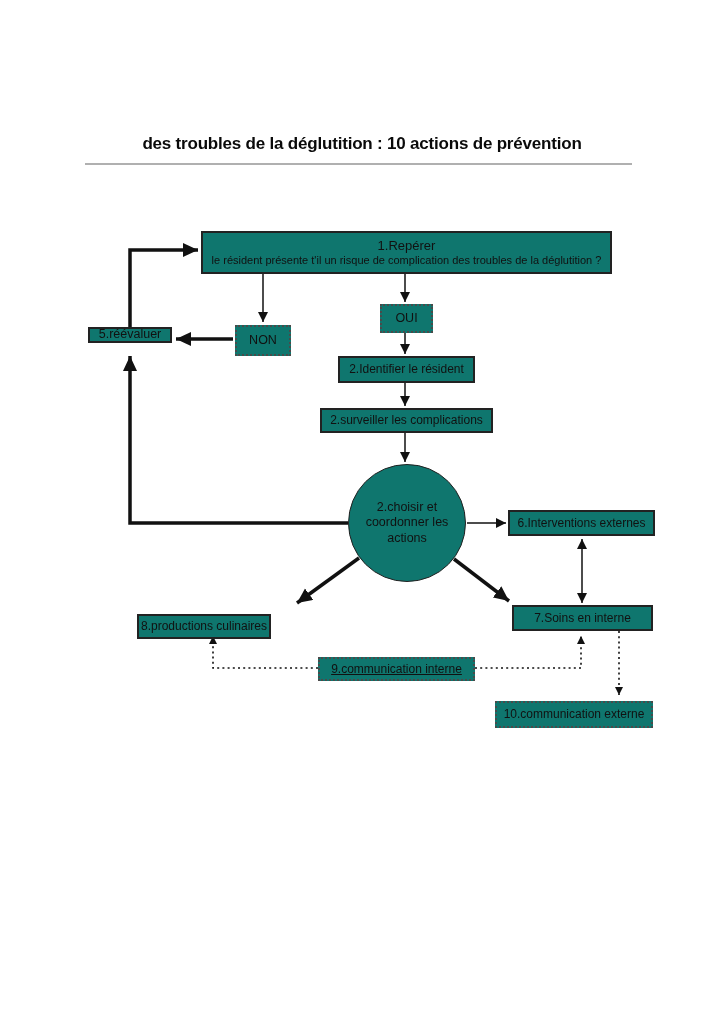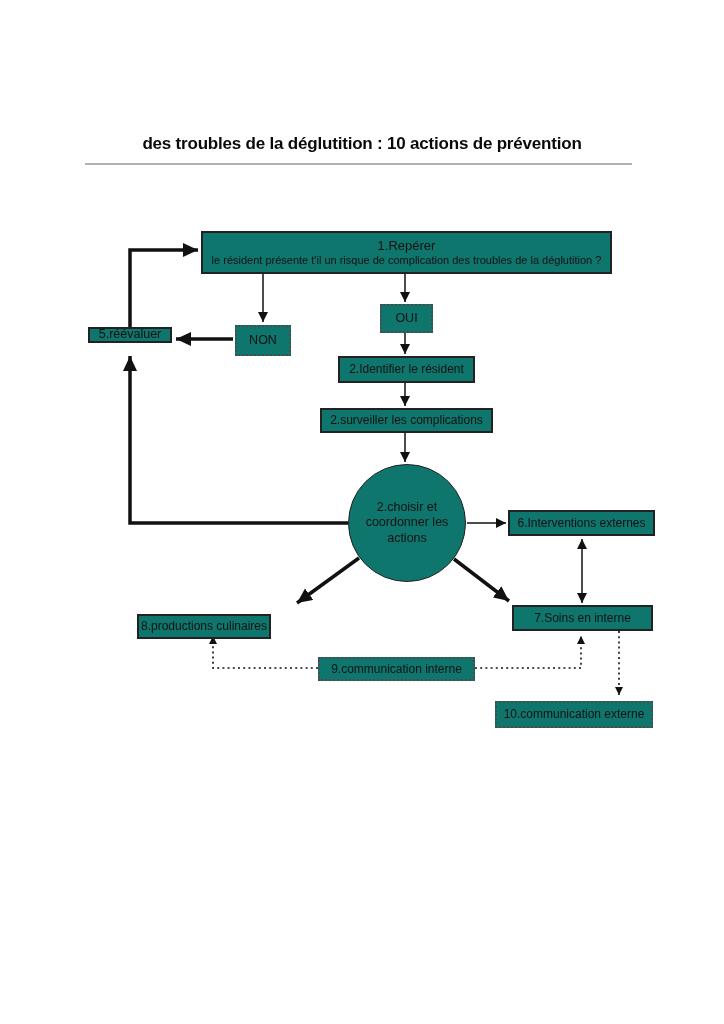--- a/index.html
+++ b/index.html
@@ -66,21 +66,21 @@
     left: 348px; top: 464px; width: 118px; height: 118px;
     border-radius: 50%;
     border-width: 1.5px;
     font-size: 12.5px;
     white-space: normal;
   }
   .n4 .circle-label { width: 84px; }
   .n6 { left: 508px; top: 510px; width: 147px; height: 26px; font-size: 12px; }
   .n7 { left: 512px; top: 605px; width: 141px; height: 26px; font-size: 12px; }
   .n8 { left: 137px; top: 606px; width: 134px; height: 25px; font-size: 12px; margin-top: 8px; }
-  .n9 { left: 318px; top: 657px; width: 157px; height: 24px; font-size: 12px; }
+  .n9 { left: 318px; top: 657px; width: 157px; height: 24px; font-size: 12px; text-decoration: underline; }
   .n10 { left: 495px; top: 701px; width: 158px; height: 27px; font-size: 12px; }
 </style>
 </head>
 <body>
 
 <div class="page">
 
   <div class="title-line l2">des troubles de la déglutition : 10 actions de prévention</div>
   <div class="separator"></div>
 

